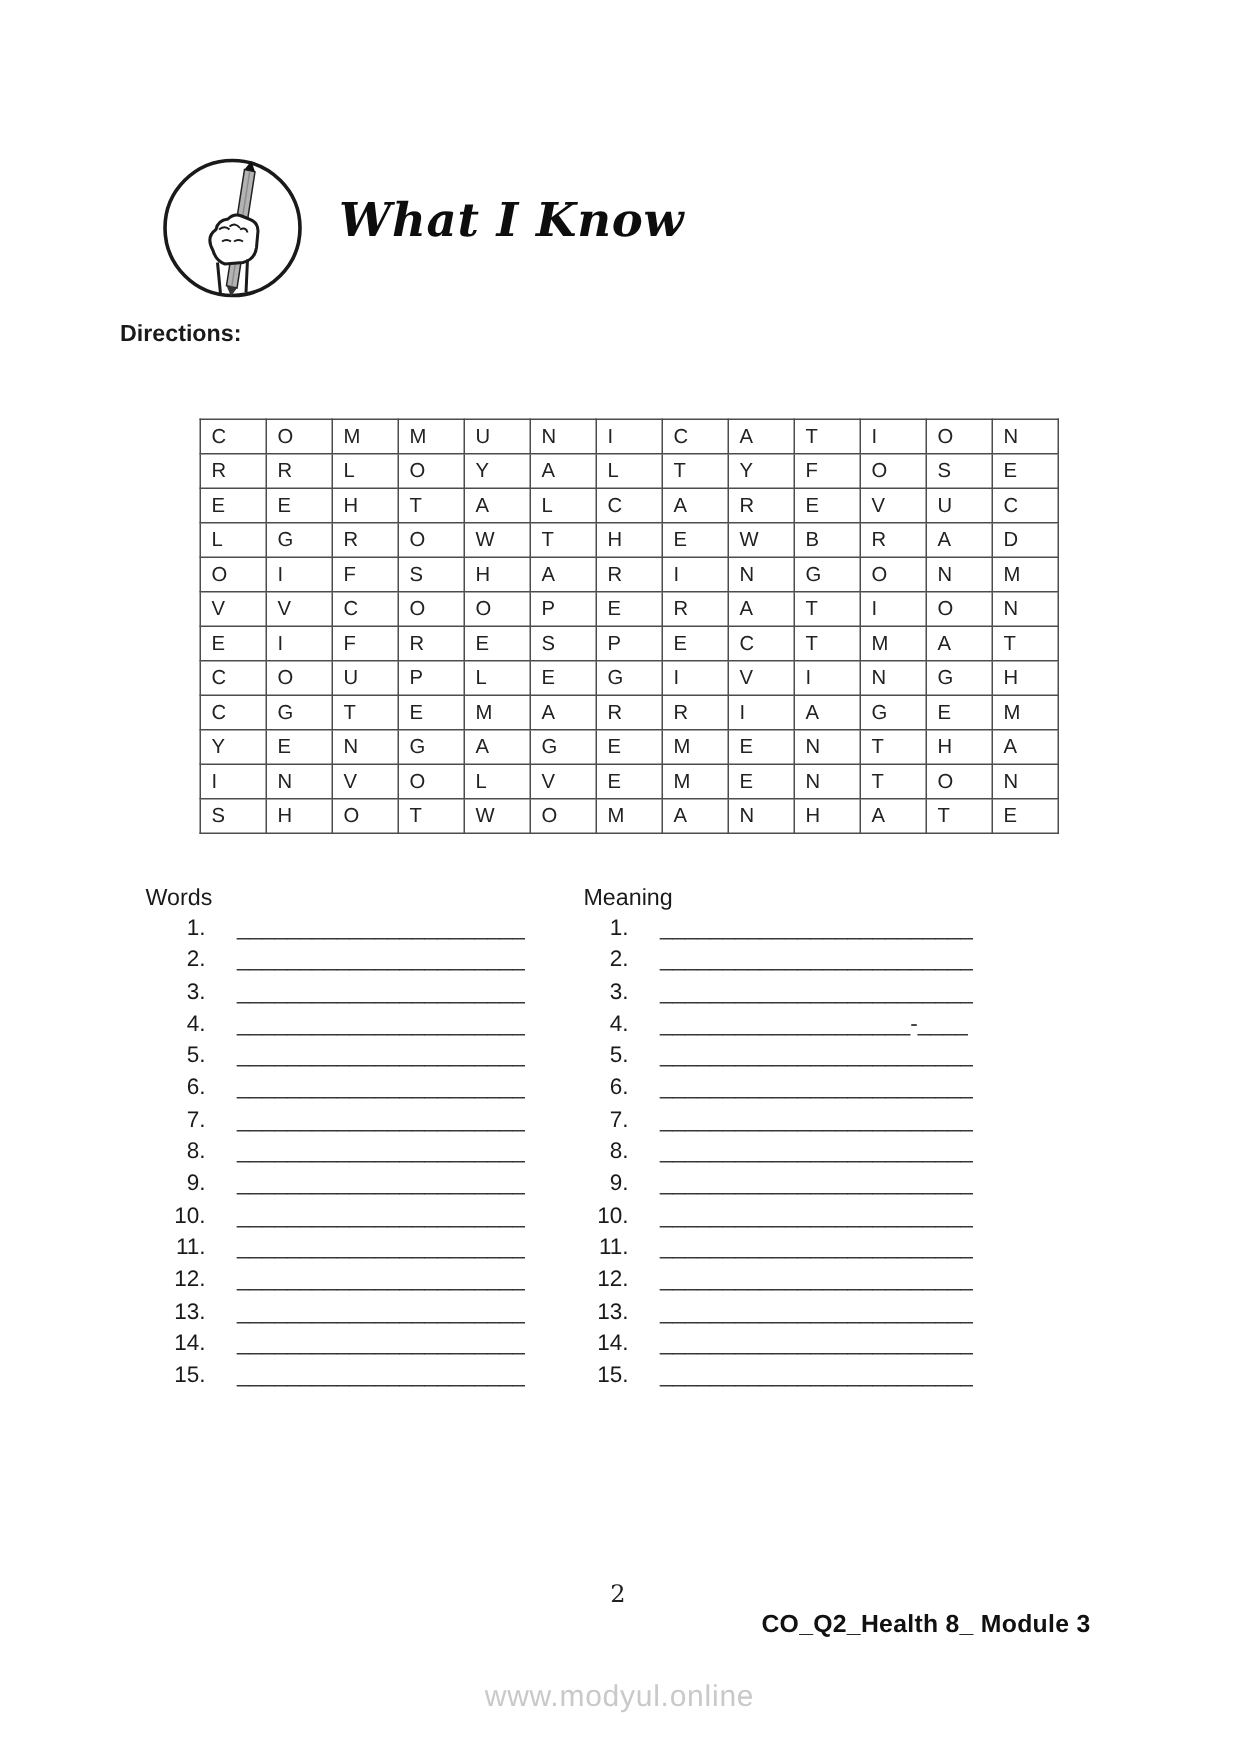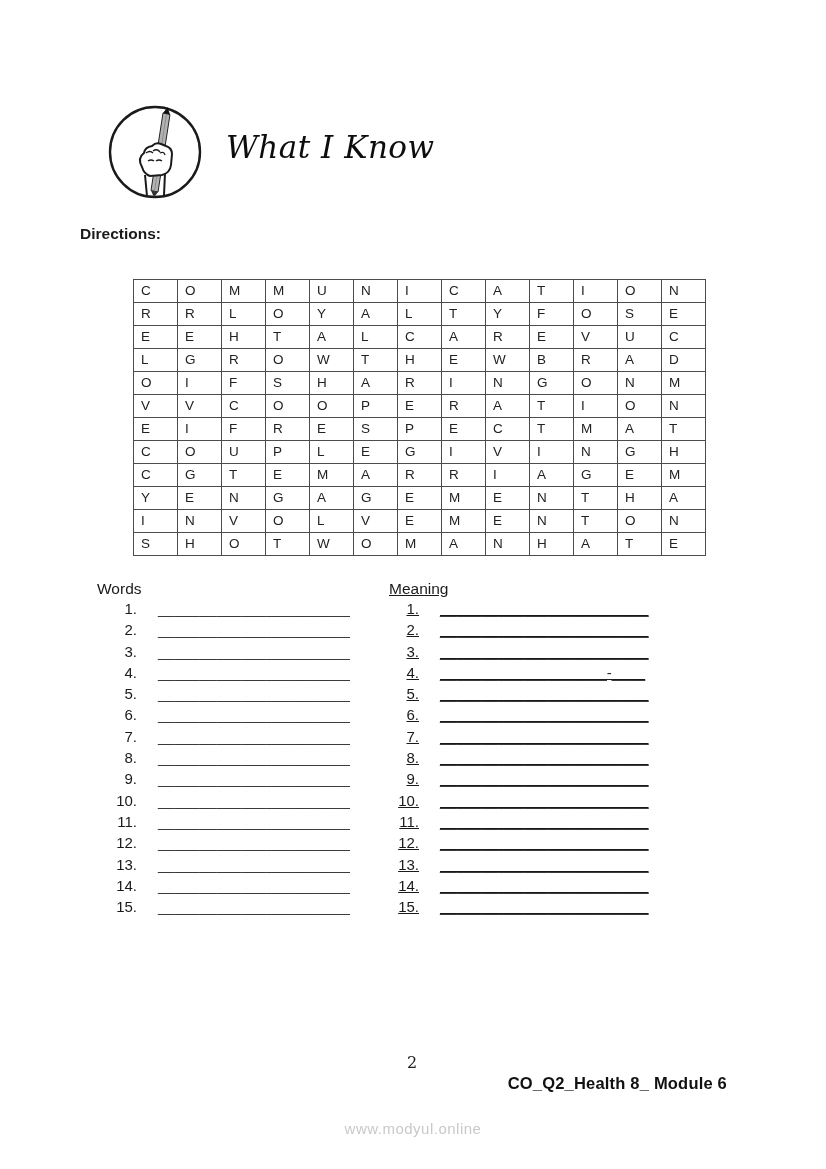--- a/index.html
+++ b/index.html
@@ -6,61 +6,61 @@
   .page {
     position:relative; width:826px; height:1169px; margin:0 auto;
     background:#ffffff; overflow:hidden;
     font-family:"Liberation Sans", sans-serif; color:#1a1a1a;
   }
 
   
   .logo { position:absolute; left:108px; top:104px; width:94px; height:96px; }
   .title {
     position:absolute; left:226px; top:129px;
-    font-family:"DejaVu Serif", serif; font-style:italic; font-weight:normal;
+    font-family:"DejaVu Serif", serif; font-style:italic; font-weight:bold;
     font-size:31px; color:#0d0d0d; letter-spacing:0.5px;
   }
 
   
-  .directions { position:absolute; left:80px; top:224px; display:flex; font-size:15.5px; line-height:20px; }
+  .directions { position:absolute; left:80px; top:213px; display:flex; font-size:15.5px; line-height:20px; }
   .directions .label { font-weight:bold; width:105px; flex:none; }
   .directions .text { width:548px; }
 
   
   .grid { position:absolute; left:133px; top:279px; border-collapse:collapse; table-layout:fixed; }
   .grid td {
     width:36px; height:22px; border:1px solid #4c4c4c;
     font-size:13.5px; color:#222; padding:0 0 0 7px; line-height:22px;
     font-family:"Liberation Sans", sans-serif;
   }
 
   
   .answers-col { position:absolute; top:580px; }
   .answers-col.words { left:97px; }
-  .answers-col.meaning { left:389px;text-decoration:underline; }
-  .col-header { font-size:15.5px; margin:0 0 2px 0; }
+  .answers-col.meaning { left:389px; }
+  .col-header { font-size:15.5px; margin:10px 0 2px 0; }
   ol.blank-list { list-style:none; margin:0; padding:0; }
   .answers-col.words ol.blank-list { margin-left:14px; }
   .answers-col.meaning ol.blank-list { margin-left:4px; }
   .blank-list li { display:flex; align-items:baseline; height:21.3px; font-size:15px; }
   .blank-list .num { width:26px; text-align:right; margin-right:5px; flex:none; }
   .blank-list .blank { white-space:nowrap; color:#2e2e2e;margin-left:16px; }
 
   
   .page-number {
     position:absolute; left:396px; top:1053px; width:32px; text-align:center;
     font-family:"DejaVu Serif", serif; font-size:16px; color:#222;
   }
   .module-label {
     position:absolute; right:99px; top:1074px;
     font-weight:bold; font-size:16.5px; letter-spacing:0.2px; color:#111;
   }
   .watermark {
     position:absolute; left:0; top:1120px; width:100%; text-align:center;
-    font-size:15px; color:#c9c9c9; letter-spacing:0.5px;
+    font-size:20px; color:#c9c9c9; letter-spacing:0.5px;
   }
 </style>
 </head>
 <body>
 
 <div class="page">
 
   <div class="logo">
     <svg width="94" height="96" viewBox="0 0 94 96" xmlns="http://www.w3.org/2000/svg">
       <circle cx="47" cy="48" r="45" fill="#ffffff" stroke="#1a1a1a" stroke-width="2.4"></circle>
@@ -396,16 +396,16 @@
           <span class="blank">_________________________</span>
         </li>
         <li>
           <span class="num">15.</span>
           <span class="blank">_________________________</span>
         </li>
       </ol>
   </div>
 
   <div class="page-number">2</div>
-  <div class="module-label">CO_Q2_Health 8_ Module 6</div>
+  <div class="module-label">CO_Q2_Health 8_ Module 3</div>
   <div class="watermark">www.modyul.online</div>
 
 </div>
 
 </body></html>

